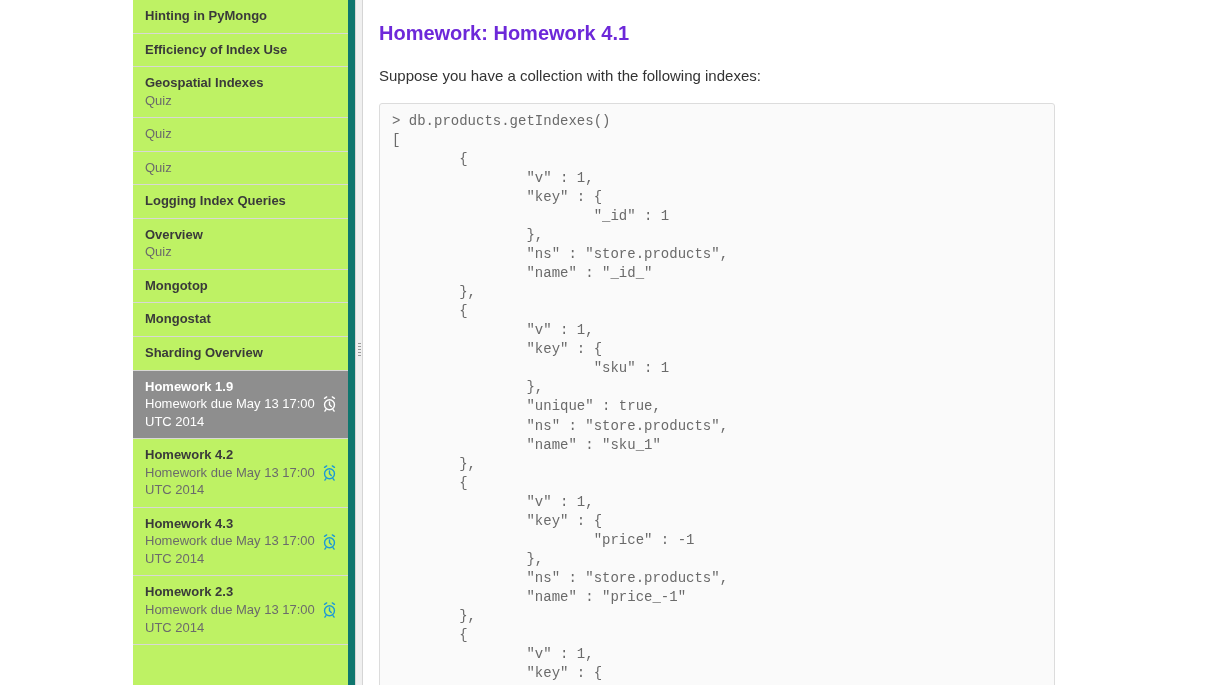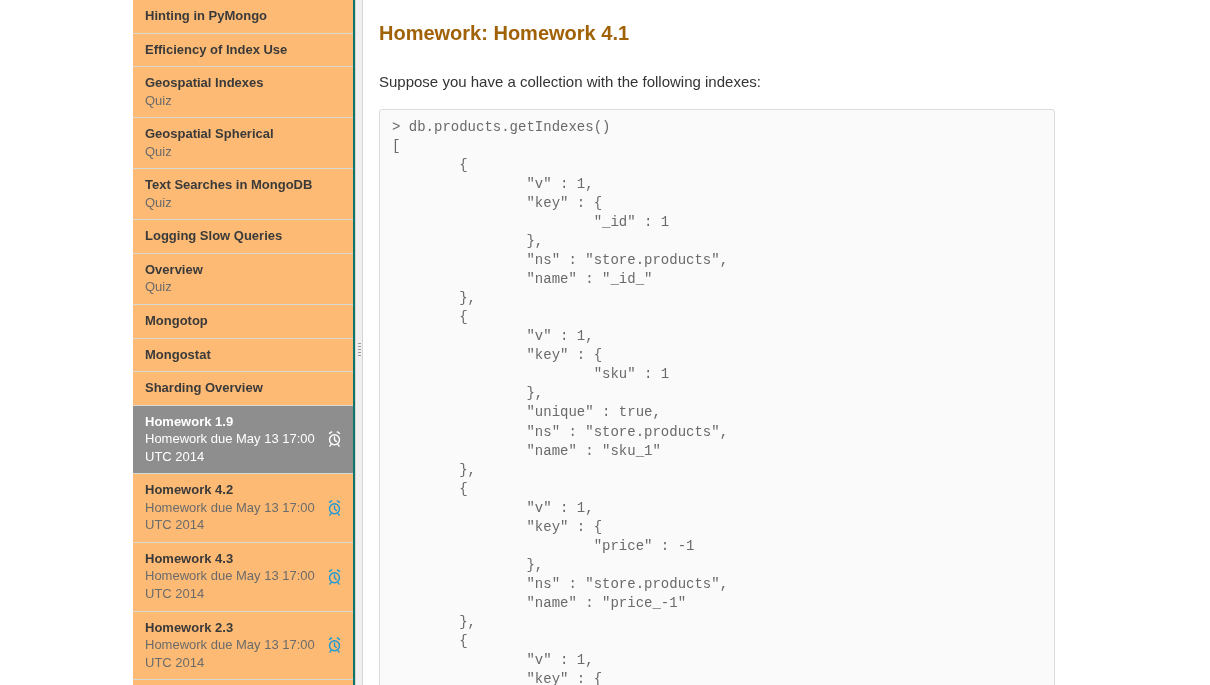--- a/index.html
+++ b/index.html
@@ -16,22 +16,22 @@
       height: 685px;
     }
     .sidebar-wrap {
       width: 355px;
       display: flex;
       background: #fff;
     }
     .sidebar-gutter-left { width: 133px; }
     .sidebar {
       flex: 1;
-      background: #fdba74;
-      border-right: 2px solid #0f766e;
+      background: #bef264;
+      border-right: 7px solid #0f766e;
       overflow-y: auto;
       position: relative;
     }
     .sidebar::-webkit-scrollbar { width: 10px; }
     .sidebar::-webkit-scrollbar-thumb { background: #bfbfbf; border-radius: 5px; }
     .sidebar::-webkit-scrollbar-track { background: #ededed; }
     .side-item {
       padding: 7px 12px 8px 12px;
       border-bottom: 1px solid #d8d8d5;
       cursor: pointer;
@@ -62,24 +62,24 @@
       top: 50%;
       transform: translateY(-50%);
     }
     .side-item .clock svg { display: block; }
     .content {
       flex: 1;
       padding: 22px 0 0 16px;
       overflow-y: auto;
     }
     .content h2 {
-      color: #a16207;
+      color: #6d28d9;
       font-size: 20px;
       font-weight: bold;
-      margin-bottom: 28px;
+      margin-bottom: 22px;
     }
     .content .lead {
       color: #333;
       font-size: 15px;
       margin-bottom: 19px;
     }
     .codeblock {
       border: 1px solid #dcdcdc;
       border-radius: 3px;
       background: #fafafa;
@@ -122,29 +122,27 @@
           <div class="title">Hinting in PyMongo</div>
         </div>
         <div class="side-item">
           <div class="title">Efficiency of Index Use</div>
         </div>
         <div class="side-item">
           <div class="title">Geospatial Indexes</div>
           <div class="sub">Quiz</div>
         </div>
         <div class="side-item">
-          <div class="title">Geospatial Spherical</div>
-          <div class="sub">Quiz</div>
-        </div>
-        <div class="side-item">
-          <div class="title">Text Searches in MongoDB</div>
-          <div class="sub">Quiz</div>
-        </div>
-        <div class="side-item">
-          <div class="title">Logging Slow Queries</div>
+          <div class="sub">Quiz</div>
+        </div>
+        <div class="side-item">
+          <div class="sub">Quiz</div>
+        </div>
+        <div class="side-item">
+          <div class="title">Logging Index Queries</div>
         </div>
         <div class="side-item">
           <div class="title">Overview</div>
           <div class="sub">Quiz</div>
         </div>
         <div class="side-item">
           <div class="title">Mongotop</div>
         </div>
         <div class="side-item">
           <div class="title">Mongostat</div>

